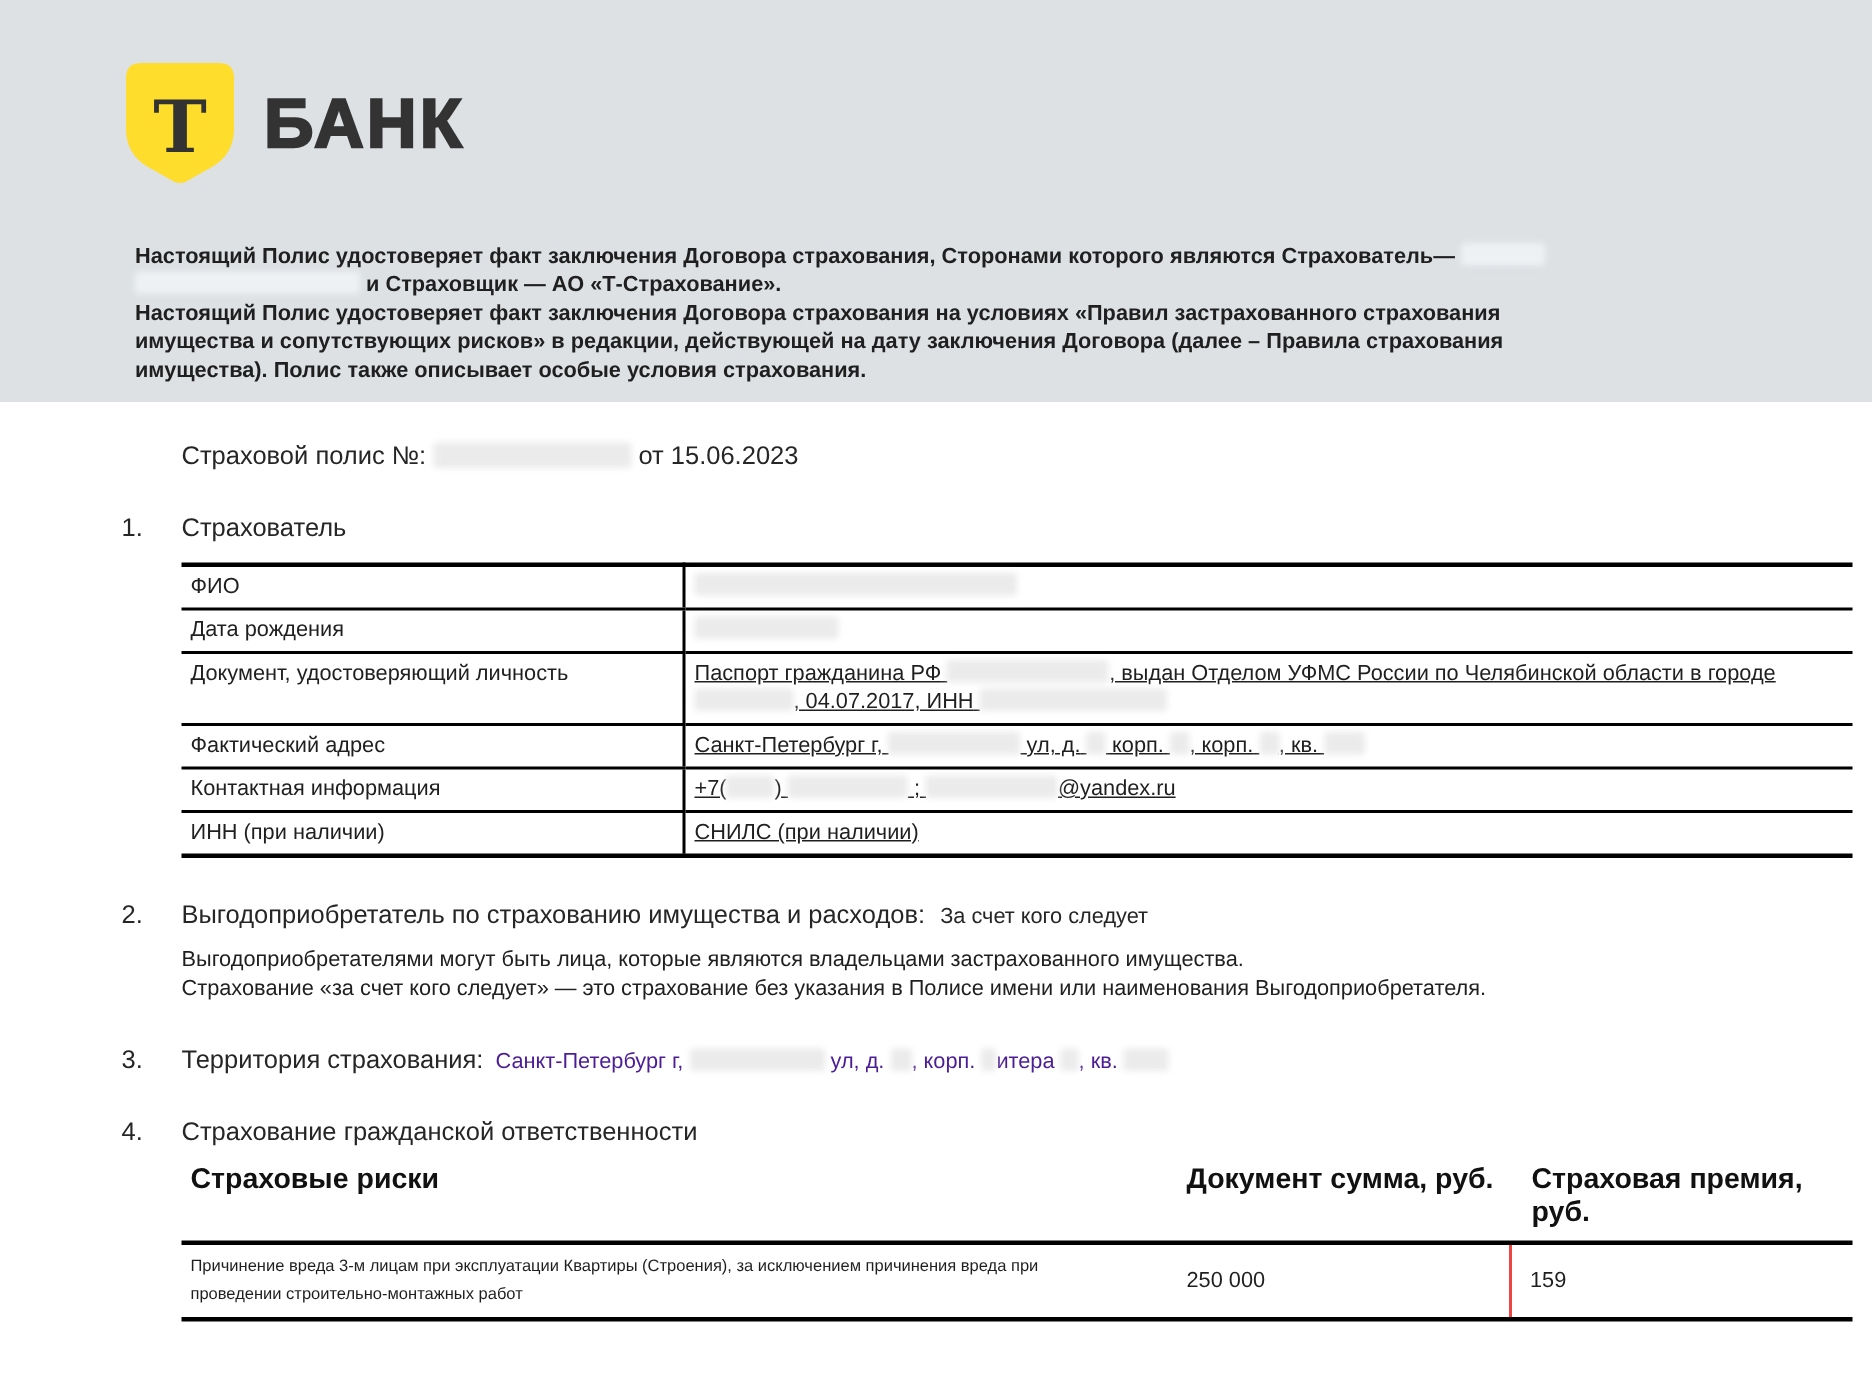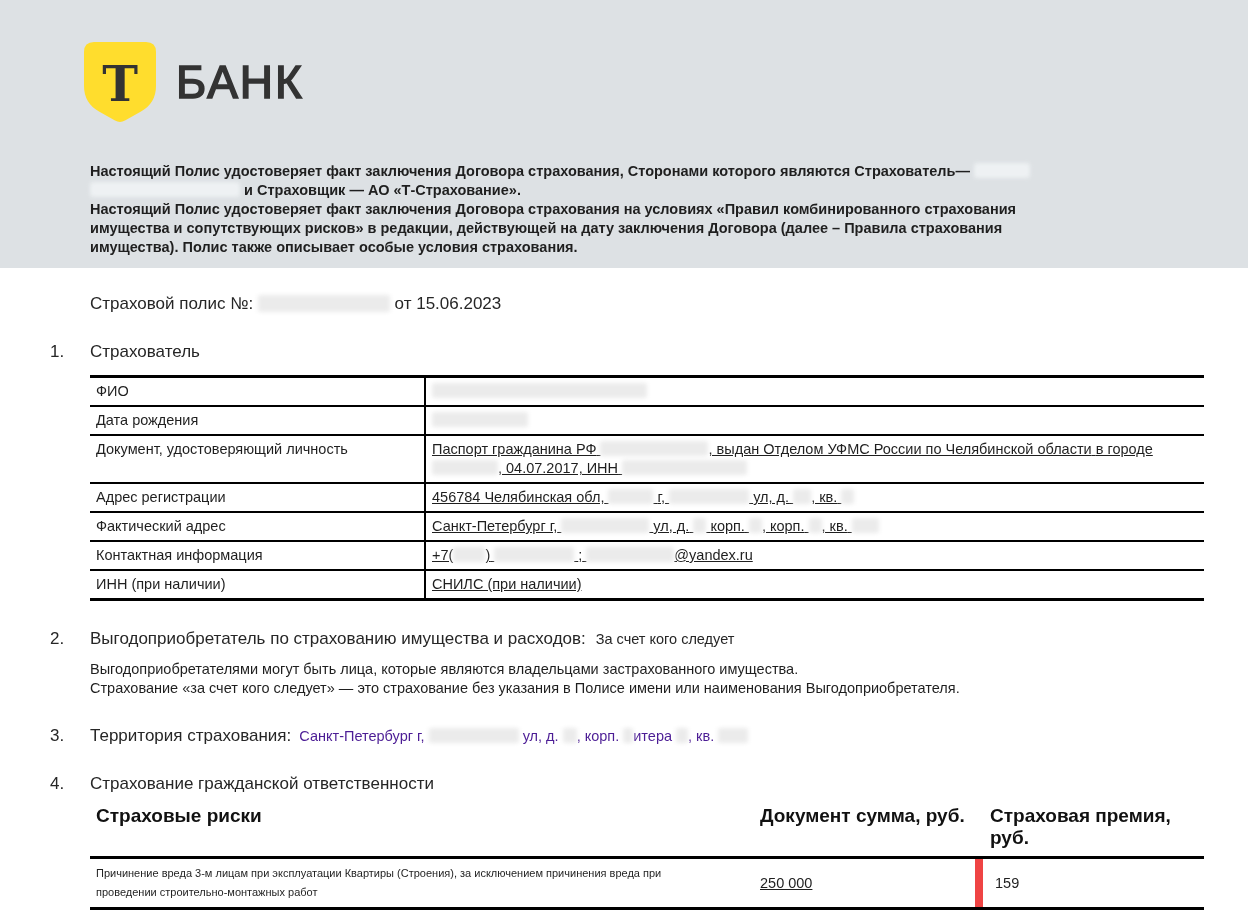--- a/index.html
+++ b/index.html
@@ -4,30 +4,30 @@
 <style>
   * { margin: 0; padding: 0; box-sizing: border-box; }
   html, body { background: #fff; }
   body { font-family: "Liberation Sans", sans-serif; color: #1f1f1f; }
   .page { position: relative; width: 1248px; height: 916px; background: #ffffff; overflow: hidden; }
 
   
   .band { width: 1248px; height: 268px; background: #dde1e4; padding-top: 40px; }
   .logo-row { display: flex; align-items: center; margin-left: 82px; }
   .shield-wrap { width: 76px; height: 84px; }
-  .logo-text { margin-left: 18px; font-size: 46px; font-weight: 400; letter-spacing: 2px; color: #333333; -webkit-text-stroke: 1.6px #333333; }
+  .logo-text { margin-left: 18px; font-size: 46px; font-weight: 700; letter-spacing: 2px; color: #333333; -webkit-text-stroke: 1.6px #333333; }
 
   .intro { margin: 38px 0 0 90px; font-size: 14.5px; line-height: 19px; color: #1f1f1f; }
   .intro-line { white-space: nowrap; font-weight: bold; }
 
   
   .redact { display: inline-block; height: 15px; background: #ebebeb; border-radius: 2px; filter: blur(2px); vertical-align: -2px; }
   .band .redact { background: #eef1f3; }
 
-  .content { padding-left: 50px; }
+  .content { padding-left: 50px; margin-left: 31px; }
 
   .policy-line { margin-top: 26px; margin-left: 40px; font-size: 17px; color: #262626; }
   .policy-line .redact { height: 17px; vertical-align: -3px; }
 
   .section-head { display: flex; align-items: baseline; margin-top: 28px; font-size: 17px; color: #262626; }
   .section-num { width: 40px; flex: 0 0 40px; }
   .section-sub { font-size: 14.5px; margin-left: 10px; }
 
   
   table.insured { border-collapse: collapse; width: 1114px; margin: 13px 0 0 40px; border-top: 3px solid #000; border-bottom: 3px solid #000; }
@@ -41,43 +41,43 @@
   .addr-inline { font-size: 14.5px; margin-left: 8px; color: #4c1d95; }
 
   
   .liab { width: 1114px; margin: 11px 0 0 40px; }
   .liab-head { display: flex; border-bottom: 3px solid #000; padding-bottom: 7px; font-size: 19px; font-weight: 700; color: #111; }
   .liab-head .c1 { width: 670px; padding-left: 6px; }
   .liab-head .c2 { width: 230px; }
   .liab-head .c3 { flex: 1; }
   .liab-row { display: flex; border-bottom: 3px solid #000; min-height: 49px; align-items: stretch; }
   .liab-row .c1 { width: 670px; padding: 5px 55px 5px 6px; font-size: 11px; line-height: 19px; display: flex; align-items: center; }
-  .liab-row .c2 { width: 215px; font-size: 14.5px; display: flex; align-items: center; text-decoration: underline; }
-  .liab-row .c3 { flex: 1; border-left: 8px solid #ef4444; padding-left: 12px; font-size: 14.5px; display: flex; align-items: center; }
+  .liab-row .c2 { width: 215px; font-size: 14.5px; display: flex; align-items: center; }
+  .liab-row .c3 { flex: 1; border-left: 2px solid #ef4444; padding-left: 12px; font-size: 14.5px; display: flex; align-items: center; }
 </style>
 </head>
 <body>
 
 <div class="page">
 
   <div class="band">
     <div class="logo-row">
       <div class="shield-wrap">
         <svg width="76" height="84" viewBox="0 0 76 84" xmlns="http://www.w3.org/2000/svg">
           <path d="M 12 2 H 64 Q 74 2 74 12 V 46 Q 74 63 59 71.5 L 43 80.5 Q 38 83.4 33 80.5 L 17 71.5 Q 2 63 2 46 V 12 Q 2 2 12 2 Z" fill="#ffdd2d"></path>
           <text x="38" y="61" text-anchor="middle" font-family="DejaVu Serif, serif" font-weight="bold" font-size="48" fill="#333333">Т</text>
         </svg>
       </div>
       <div class="logo-text">БАНК</div>
     </div>
 
     <div class="intro">
       <div class="intro-line"><span>Настоящий Полис удостоверяет факт заключения Договора страхования, Сторонами которого являются Страхователь—</span> <span class="redact" style="width:56px"></span></div>
       <div class="intro-line"><span class="redact" style="width:150px"></span> <span>и Страховщик — АО «Т-Страхование».</span></div>
-      <div class="intro-line">Настоящий Полис удостоверяет факт заключения Договора страхования на условиях «Правил комбинированного страхования</div>
+      <div class="intro-line">Настоящий Полис удостоверяет факт заключения Договора страхования на условиях «Правил застрахованного страхования</div>
       <div class="intro-line">имущества и сопутствующих рисков» в редакции, действующей на дату заключения Договора (далее – Правила страхования</div>
       <div class="intro-line">имущества). Полис также описывает особые условия страхования.</div>
     </div>
   </div>
 
   <div class="content">
 
     <div class="policy-line">
       <span>Страховой полис №:</span>
       <span class="redact" style="width:132px"></span>
@@ -95,24 +95,20 @@
         <td class="cell-label">ФИО</td>
         <td class="cell-value"><span class="redact" style="width:215px"></span></td>
       </tr>
       <tr>
         <td class="cell-label">Дата рождения</td>
         <td class="cell-value"><span class="redact" style="width:96px"></span></td>
       </tr>
       <tr>
         <td class="cell-label">Документ, удостоверяющий личность</td>
         <td class="cell-value"><span>Паспорт гражданина РФ</span> <span class="redact" style="width:108px"></span><span>, выдан Отделом УФМС России по Челябинской области</span> <span>в городе</span> <span class="redact" style="width:66px"></span><span>, 04.07.2017, ИНН</span> <span class="redact" style="width:125px"></span></td>
-      </tr>
-      <tr>
-        <td class="cell-label">Адрес регистрации</td>
-        <td class="cell-value"><span>456784 Челябинская обл,</span> <span class="redact" style="width:45px"></span> <span>г,</span> <span class="redact" style="width:80px"></span> <span>ул, д.</span> <span class="redact" style="width:18px"></span><span>, кв.</span> <span class="redact" style="width:13px"></span></td>
       </tr>
       <tr>
         <td class="cell-label">Фактический адрес</td>
         <td class="cell-value"><span>Санкт-Петербург г,</span> <span class="redact" style="width:88px"></span> <span>ул, д.</span> <span class="redact" style="width:13px"></span> <span>корп.</span> <span class="redact" style="width:13px"></span><span>, корп.</span> <span class="redact" style="width:13px"></span><span>, кв.</span> <span class="redact" style="width:27px"></span></td>
       </tr>
       <tr>
         <td class="cell-label">Контактная информация</td>
         <td class="cell-value"><span>+7(</span><span class="redact" style="width:32px"></span><span>)</span> <span class="redact" style="width:80px"></span> <span>;</span> <span class="redact" style="width:88px"></span><span>@yandex.ru</span></td>
       </tr>
       <tr>

